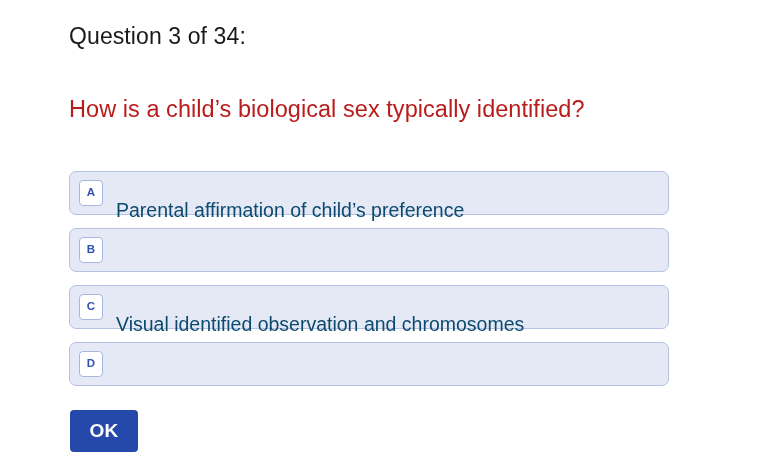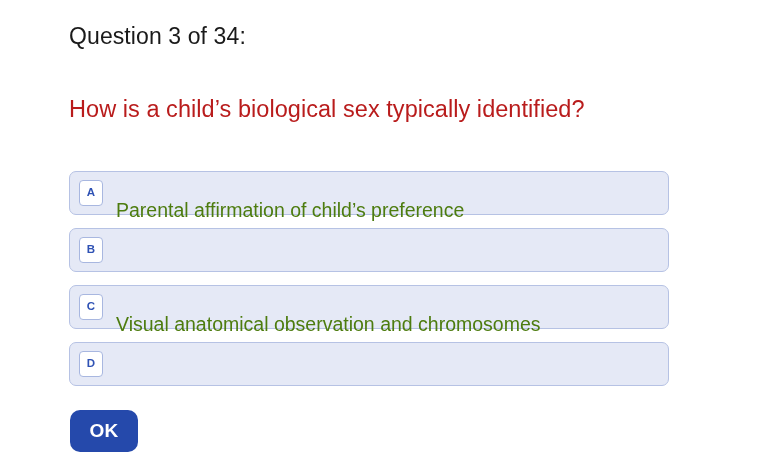--- a/index.html
+++ b/index.html
@@ -78,36 +78,36 @@
     justify-content: center;
     font-size: 11.5px;
     font-weight: bold;
     color: #2f52b4;
     line-height: 1;
   }
 
   .option-label {
     margin-left: 13px;
     font-size: 19.5px;
-    color: #4d7c0f;
+    color: #0c4a6e;
     line-height: 24px;
     white-space: nowrap;
     margin-top: 33px;
   }
 
   .ok-button {
     position: absolute;
     left: 70px;
     top: 410px;
     width: 68px;
     height: 42px;
     background: #2549ab;
     color: #ffffff;
     border: none;
-    border-radius: 10px;
+    border-radius: 4px;
     font-family: "Liberation Sans", sans-serif;
     font-size: 19px;
     font-weight: bold;
     letter-spacing: 0.3px;
     cursor: pointer;
     padding: 0;
   }
 </style>
 </head>
 <body>
@@ -124,21 +124,21 @@
       <span class="option-badge">A</span>
       <span class="option-label">Parental affirmation of child’s preference</span>
     </div>
 
     <div class="option-row">
       <span class="option-badge">B</span>
     </div>
 
     <div class="option-row">
       <span class="option-badge">C</span>
-      <span class="option-label">Visual anatomical observation and chromosomes</span>
+      <span class="option-label">Visual identified observation and chromosomes</span>
     </div>
 
     <div class="option-row">
       <span class="option-badge">D</span>
     </div>
 
   </div>
 
   <button class="ok-button">OK</button>
 

